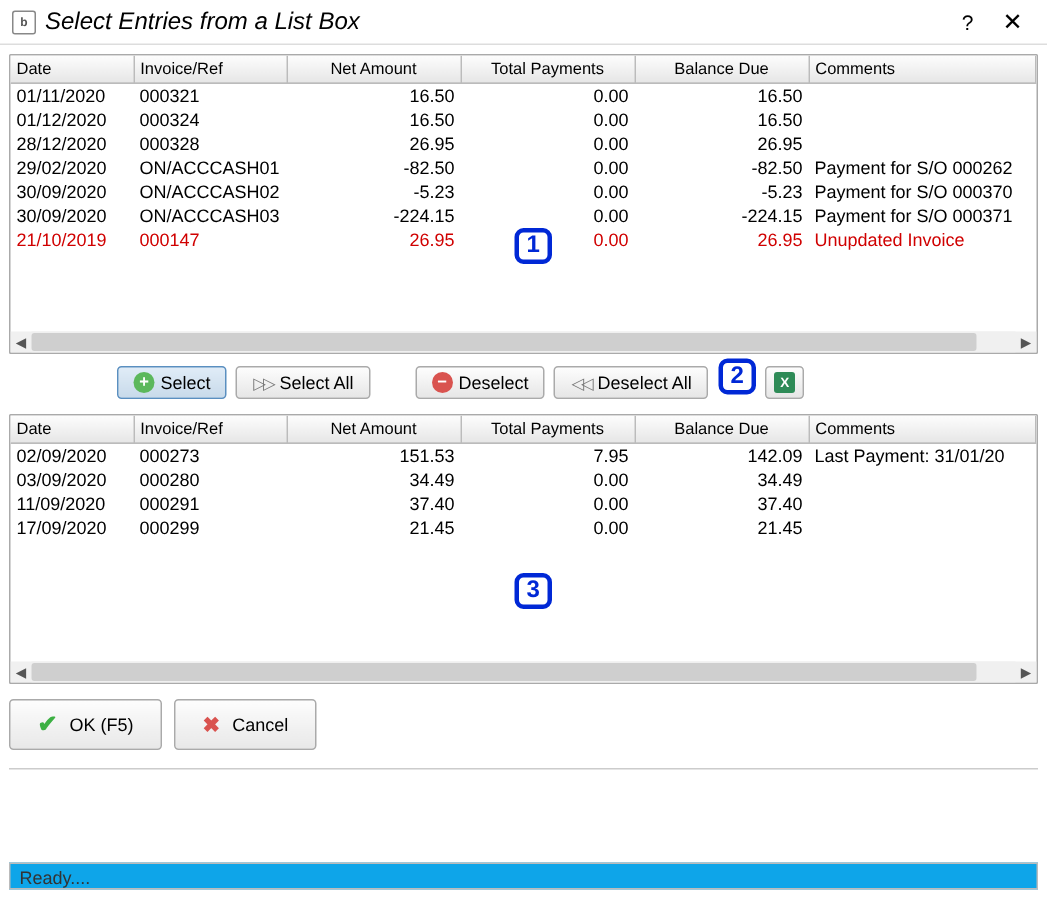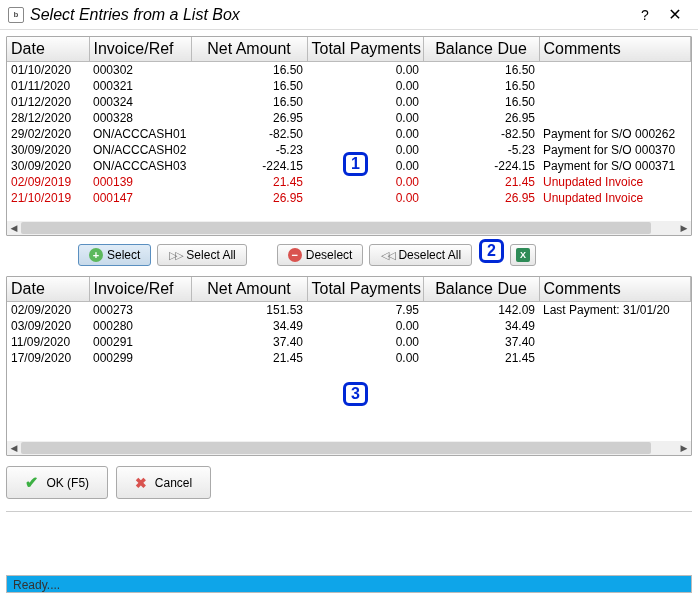--- a/index.html
+++ b/index.html
@@ -7,21 +7,21 @@
 .titlebar { height: 30px; display: flex; align-items: center; padding: 0 8px; border-bottom: 1px solid #ddd; }
 .titlebar .logo { width: 16px; height: 16px; margin-right: 6px; background: #fff; border: 1px solid #888; border-radius: 2px; display: flex; align-items: center; justify-content: center; font-size: 8px; font-weight: bold; color: #555; }
 .titlebar .title { flex: 1; font-size: 16px; font-style: italic; }
 .titlebar .help { width: 30px; text-align: center; font-size: 14px; cursor: pointer; }
 .titlebar .close { width: 30px; text-align: center; font-size: 16px; cursor: pointer; }
 
 .table-wrap { margin: 6px 6px 0 6px; border: 1px solid #aaa; border-radius: 1px; height: 200px; overflow: hidden; position: relative; }
 .table-wrap2 { margin: 6px 6px 0 6px; border: 1px solid #aaa; border-radius: 1px; height: 180px; overflow: hidden; position: relative; }
 .table-inner { height: calc(100% - 14px); overflow: hidden; }
 table { border-collapse: collapse; width: 100%; table-layout: fixed; }
-th { background: linear-gradient(#fdfdfd, #e6e6e6); border-right: 1px solid #bbb; border-bottom: 1px solid #bbb; padding: 3px 4px; font-weight: normal; text-align: left; font-size: 16px; white-space: nowrap; }
+th { background: linear-gradient(#fdfdfd, #e6e6e6); border-right: 1px solid #bbb; border-bottom: 1px solid #bbb; padding: 3px 4px; font-weight: normal; text-align: left; font-size: 11px; white-space: nowrap; }
 th.r { text-align: center; }
 td { padding: 1px 4px; font-size: 12px; white-space: nowrap; overflow: hidden; }
 td.r { text-align: right; }
 tr.red td { color: #d00000; }
 .col-date { width: 82px; }
 .col-ref { width: 102px; }
 .col-net { width: 116px; }
 .col-pay { width: 116px; }
 .col-bal { width: 116px; }
 .col-com { width: auto; }
@@ -78,28 +78,20 @@
       <th>Date</th>
       <th>Invoice/Ref</th>
       <th class="r">Net Amount</th>
       <th class="r">Total Payments</th>
       <th class="r">Balance Due</th>
       <th>Comments</th>
     </tr>
         </thead>
     <tbody id="top-body">
           <tr>
-            <td>01/10/2020</td>
-            <td>000302</td>
-            <td class="r">16.50</td>
-            <td class="r">0.00</td>
-            <td class="r">16.50</td>
-            <td></td>
-          </tr>
-          <tr>
             <td>01/11/2020</td>
             <td>000321</td>
             <td class="r">16.50</td>
             <td class="r">0.00</td>
             <td class="r">16.50</td>
             <td></td>
           </tr>
           <tr>
             <td>01/12/2020</td>
             <td>000324</td>
@@ -132,28 +124,20 @@
             <td class="r">-5.23</td>
             <td>Payment for S/O 000370</td>
           </tr>
           <tr>
             <td>30/09/2020</td>
             <td>ON/ACCCASH03</td>
             <td class="r">-224.15</td>
             <td class="r">0.00</td>
             <td class="r">-224.15</td>
             <td>Payment for S/O 000371</td>
-          </tr>
-          <tr class="red">
-            <td>02/09/2019</td>
-            <td>000139</td>
-            <td class="r">21.45</td>
-            <td class="r">0.00</td>
-            <td class="r">21.45</td>
-            <td>Unupdated Invoice</td>
           </tr>
           <tr class="red">
             <td>21/10/2019</td>
             <td>000147</td>
             <td class="r">26.95</td>
             <td class="r">0.00</td>
             <td class="r">26.95</td>
             <td>Unupdated Invoice</td>
           </tr>
         </tbody>

